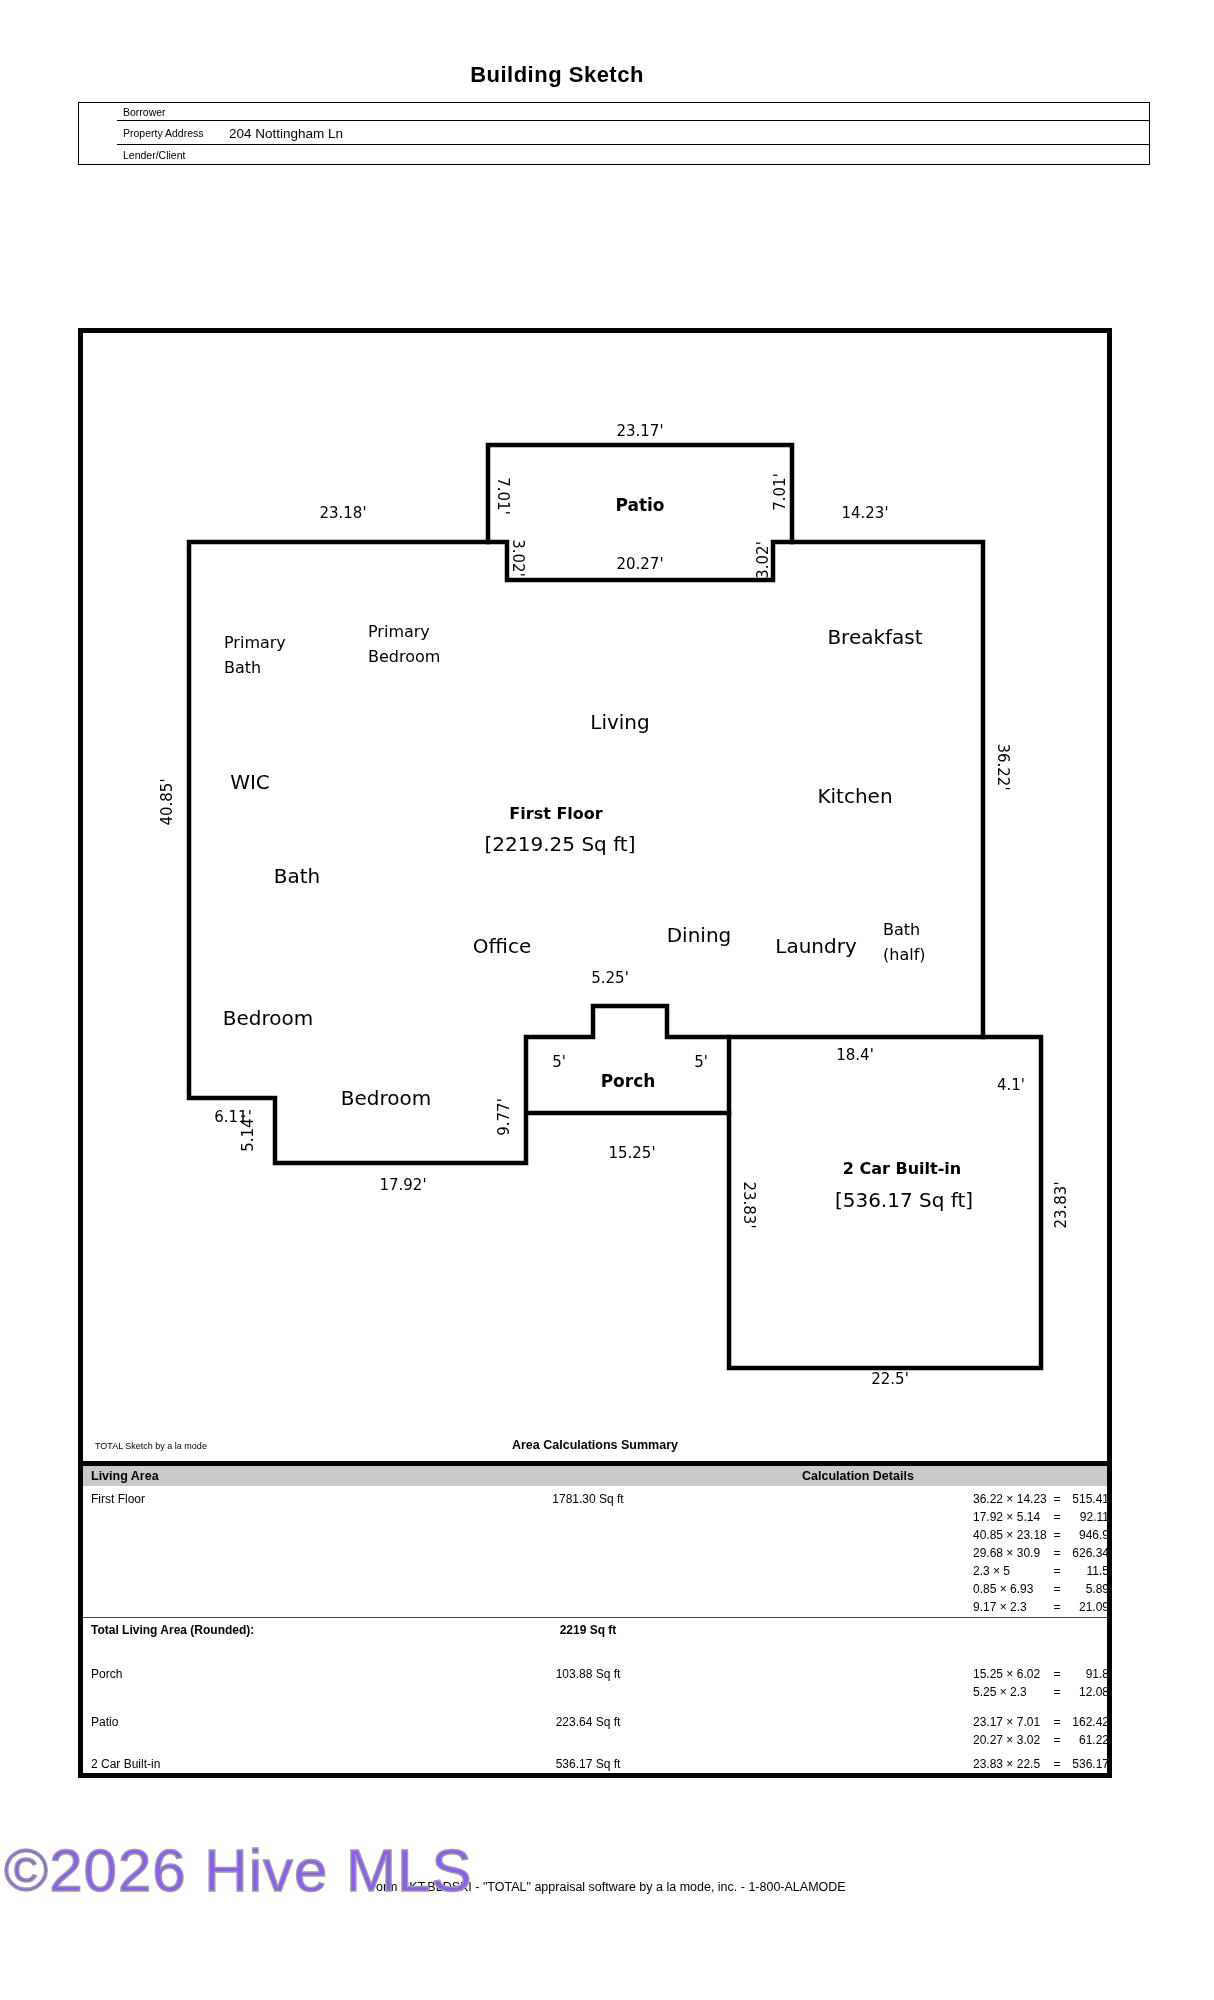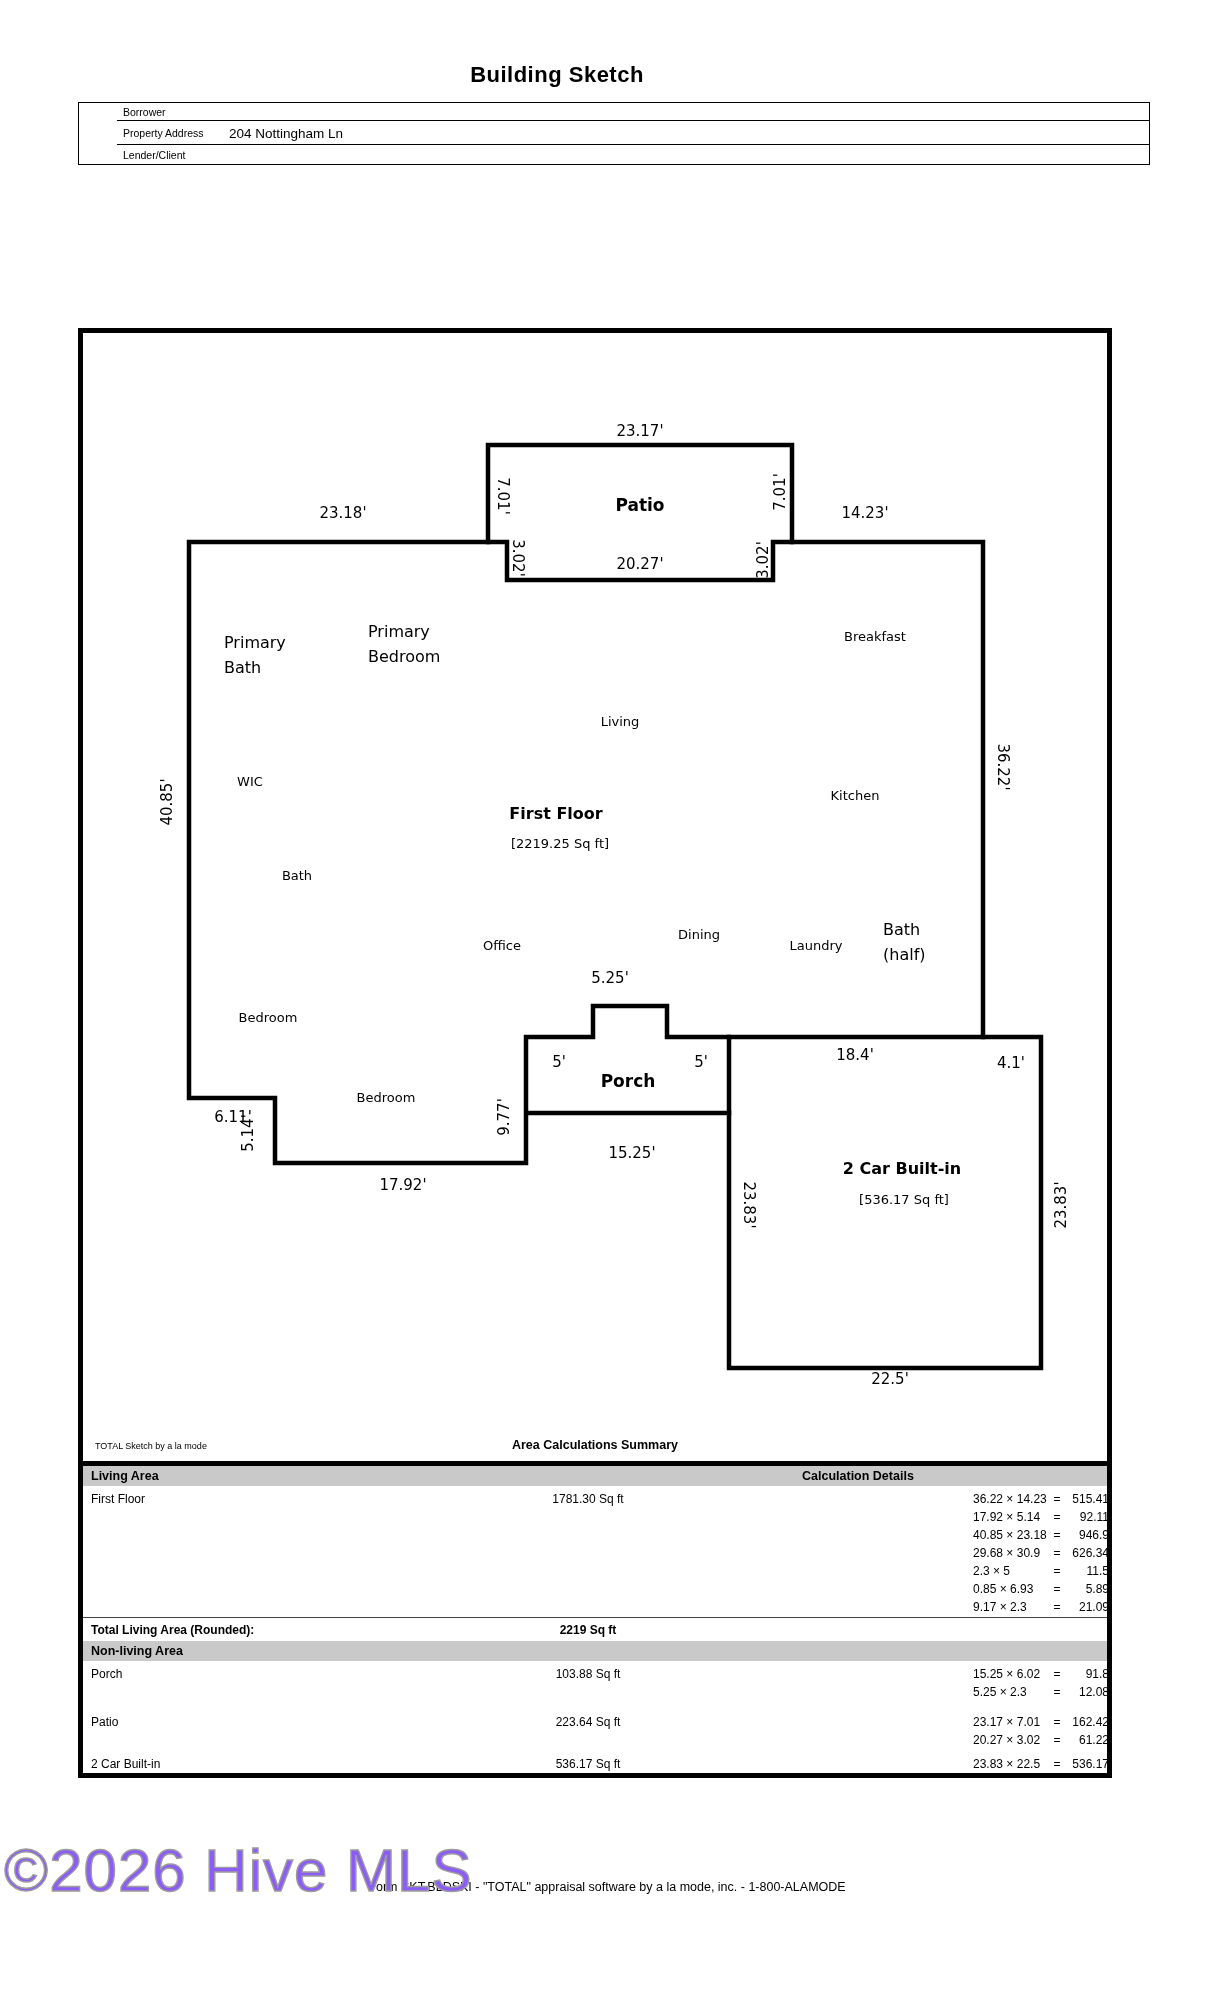--- a/index.html
+++ b/index.html
@@ -14,21 +14,21 @@
   .frow:last-child{border-bottom:none;}
   .flabel{position:absolute;font-size:10.5px;top:50%;transform:translateY(-50%);white-space:nowrap;}
   .fvalue{position:absolute;font-size:13.5px;top:50%;transform:translateY(-50%);white-space:nowrap;}
 
   
   #sketch-box{position:absolute;left:78px;top:328px;width:1024px;height:1440px;
               border:5px solid #000;}
   #walls{position:absolute;left:0;top:0;}
   .lbl{position:absolute;transform:translate(-50%,-50%);font-family:"DejaVu Sans",sans-serif;
        font-size:15px;white-space:pre;line-height:1.2;}
-  .room{font-size:13px;}
+  .room{font-size:20px;}
   .big{font-size:17px;font-weight:bold;}
   .b16{font-size:16px;font-weight:bold;}
   .rot90{transform:translate(-50%,-50%) rotate(90deg);}
   .rotm90{transform:translate(-50%,-50%) rotate(-90deg);}
   .block{transform:none;white-space:pre-line;text-align:left;font-size:16px;line-height:25px;}
 
   
   .sum-abs{position:absolute;font-size:12px;white-space:nowrap;}
   #credit{left:12px;top:1108px;font-size:9px;}
   #sum-title{left:0;top:1105px;width:1024px;text-align:center;font-weight:bold;font-size:12.5px;}
@@ -107,21 +107,21 @@
     <div class="lbl room" style="left:616px;top:602px">Dining</div>
     <div class="lbl room" style="left:733px;top:613px">Laundry</div>
     <div class="lbl block" style="left:800px;top:584px">Bath
 (half)</div>
     <div class="lbl room" style="left:185px;top:685px">Bedroom</div>
     <div class="lbl dim" style="left:527px;top:645px">5.25'</div>
     <div class="lbl dim" style="left:476px;top:729px">5'</div>
     <div class="lbl dim" style="left:618px;top:729px">5'</div>
     <div class="lbl big" style="left:545px;top:748px">Porch</div>
     <div class="lbl dim" style="left:772px;top:722px">18.4'</div>
-    <div class="lbl dim" style="left:928px;top:730px">4.1'</div>
+    <div class="lbl dim" style="left:928px;top:752px">4.1'</div>
     <div class="lbl dim rotm90" style="left:421px;top:784px">9.77'</div>
     <div class="lbl room" style="left:303px;top:765px">Bedroom</div>
     <div class="lbl dim" style="left:150px;top:784px">6.11'</div>
     <div class="lbl dim rotm90" style="left:165px;top:800px">5.14'</div>
     <div class="lbl dim" style="left:320px;top:852px">17.92'</div>
     <div class="lbl dim" style="left:549px;top:820px">15.25'</div>
     <div class="lbl dim rot90" style="left:666px;top:872px">23.83'</div>
     <div class="lbl b16" style="left:819px;top:836px">2 Car Built-in</div>
     <div class="lbl room" style="left:821px;top:867px">[536.17 Sq ft]</div>
     <div class="lbl dim rotm90" style="left:978px;top:872px">23.83'</div>
@@ -173,23 +173,20 @@
           <span class="exp">9.17 × 2.3</span>
           <span class="eq">=</span>
           <span class="val">21.09</span>
         </div>
     </div>
 
     <div id="topline"></div>
     <span class="sum-abs rname bold" style="top:1290px">Total Living Area (Rounded):</span>
     <span class="sum-abs rsize bold" style="top:1290px">2219 Sq ft</span>
 
-    <div class="band" style="top:1308px">
-      <span class="bl">Non-living Area</span>
-    </div>
 
     <span class="sum-abs rname" style="top:1334px">Porch</span>
     <span class="sum-abs rsize" style="top:1334px">103.88 Sq ft</span>
     <div class="calcs" style="top:1334px">
       <div class="cl">
           <span class="exp">15.25 × 6.02</span>
           <span class="eq">=</span>
           <span class="val">91.8</span>
         </div>
       <div class="cl">

